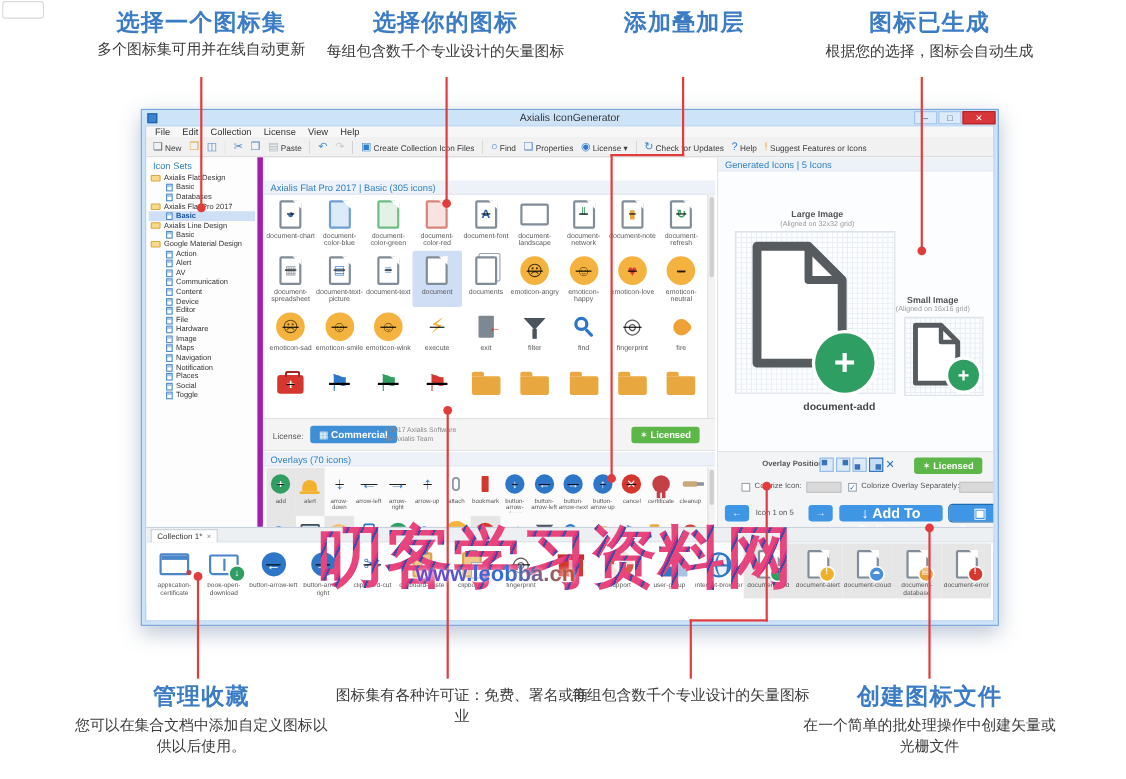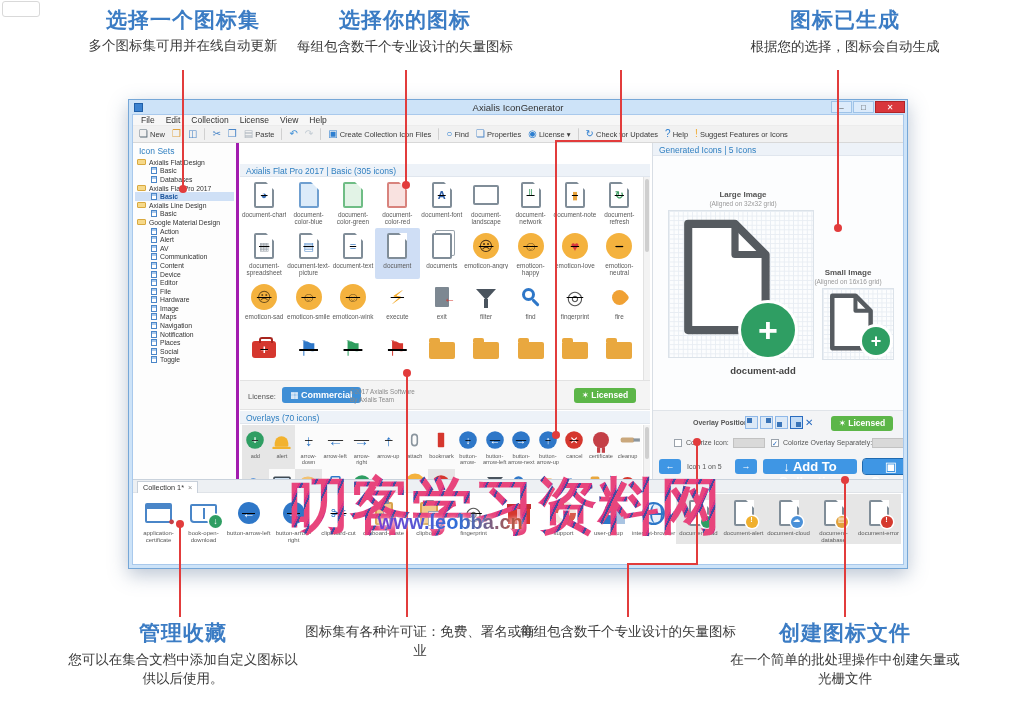--- a/index.html
+++ b/index.html
@@ -36,21 +36,21 @@
   .menubar { position:absolute; left:0; top:0; right:0; height:11px; background:#f7f7f7; display:flex; align-items:center; gap:11px; padding:0 8px; border-bottom:1px solid #ececec; }
   .menu { font-size:8.5px; color:#333; }
   .toolbar { position:absolute; left:0; top:11px; right:0; height:17px; background:#f1f1f1; border-bottom:1px solid #d8d8d8; display:flex; align-items:center; padding:0 4px; gap:3px; }
   .tbtn { display:flex; align-items:center; gap:2px; padding:1px 2px; border-radius:2px; }
   .tglyph { font-style:normal; font-size:10px; line-height:1; }
   .tlabel { font-size:7.5px; color:#3a3a3a; white-space:nowrap; }
   .tlabel:empty { display:none; }
   .tsep { width:0; height:12px; border-left:1px solid #d0d0d0; margin:0 2px; padding:0; }
 
   
-  .sidebar { position:absolute; left:0; top:28px; width:106px; bottom:85px; background:#fdfdfd; border-right:3px solid #a21caf; }
+  .sidebar { position:absolute; left:0; top:28px; width:106px; bottom:85px; background:#fdfdfd; border-right:5px solid #a21caf; }
   .paneltitle { font-size:8.5px; color:#2f7fc0; padding:3px 6px 2px 6px; }
   .tree { position:absolute; left:2px; right:2px; top:15px; bottom:0; overflow:hidden; }
   .titem { display:flex; align-items:center; height:8.6px; font-size:6.8px; color:#333; white-space:nowrap; }
   .tico { display:inline-block; margin-right:3px; flex:0 0 auto; }
   .k-folder { width:9px; height:6px; background:#f6d98a; border:1px solid #d9a93f; border-radius:1px; }
   .k-page { width:6px; height:7px; background:#fff; border:1px solid #4a86c8; box-shadow:inset 0 2px 0 #a9c9ec; }
   .tsel { background:#cfe0f6; color:#17529c; font-weight:bold; }
 
   .centercol { position:absolute; left:107px; top:28px; width:410px; bottom:85px; background:#fff;margin-top:21px; }
   .secthead { position:absolute; left:0; right:0; height:13px; background:#edf2f8; color:#2f7fc0; font-size:8.5px; padding:2px 6px; border-bottom:1px solid #e0e6ee; }
@@ -199,20 +199,21 @@
         <div class="ann-t">选择一个图标集</div>
         <div class="ann-d">多个图标集可用并在线自动更新</div>
       </div>
 
       <div class="ann ann-top" style="left: 289px;">
         <div class="ann-t">选择你的图标</div>
         <div class="ann-d">每组包含数千个专业设计的矢量图标</div>
       </div>
 
       <div class="ann ann-top" style="left: 506px;">
+        <div class="ann-t">添加叠加层</div>
       </div>
 
       <div class="ann ann-top" style="left: 729px;">
         <div class="ann-t">图标已生成</div>
         <div class="ann-d">根据您的选择，图标会自动生成</div>
       </div>
     </div>
   <div>
 
       <div class="ann ann-bottom" style="left: 67px;">

